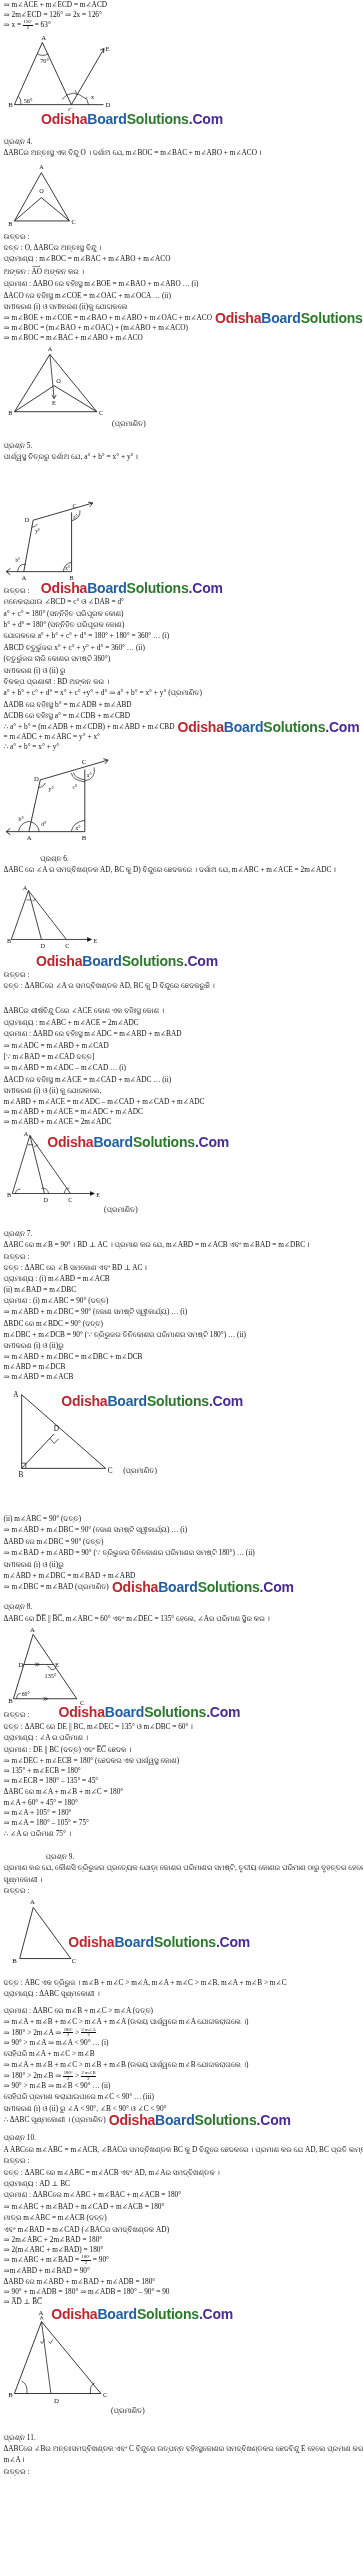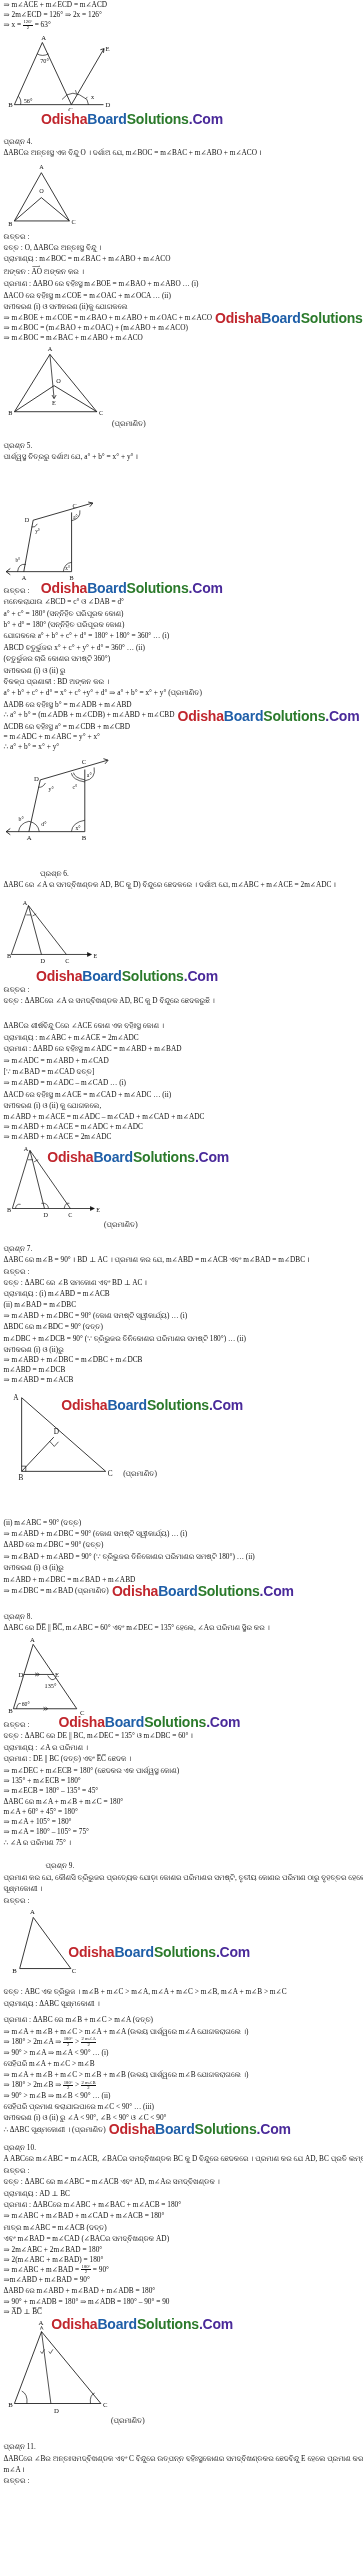--- a/index.html
+++ b/index.html
@@ -133,22 +133,22 @@
     <div class="ln">ମନେକରାଯାଉ ∠BCD = c° ଓ ∠DAB = d°</div>
     <div class="ln">a° + c° = 180° (ସନ୍ନିହିତ ପରିପୂରକ କୋଣ)</div>
     <div class="ln">b° + d° = 180° (ସନ୍ନିହିତ ପରିପୂରକ କୋଣ)</div>
     <div class="ln">ଯୋଗକଲେ a° + b° + c° + d° = 180° + 180° = 360° … (i)</div>
     <div class="ln">ABCD ଚତୁର୍ଭୁଜର x° + c° + y° + d° = 360° … (ii)</div>
     <div class="ln">(ଚତୁର୍ଭୁଜର ଚାରି କୋଣର ସମଷ୍ଟି 360°)</div>
     <div class="ln">ସମୀକରଣ (i) ଓ (ii) ରୁ</div>
     <div class="ln">ବିକଳ୍ପ ପ୍ରଣାଳୀ : BD ଅଙ୍କନ କର ।</div>
     <div class="ln">a° + b° + c° + d° = x° + c° +y° + d° ⇒ a° + b° = x° + y° (ପ୍ରମାଣିତ)</div>
     <div class="ln">ΔADB ରେ ବହିଃସ୍ଥ b° = m∠ADB + m∠ABD</div>
+    <div class="ln">ΔCDB ରେ ବହିଃସ୍ଥ a° = m∠CDB + m∠CBD</div>
     <div class="ln tight"><span>∴ a° + b° = (m∠ADB + m∠CDB) + m∠ABD + m∠CBD</span><span class="wm wm-inline"><span class="w1">Odisha</span><span class="w2">Board</span><span class="w3">Solutions</span><span class="w4">.Com</span></span></div>
-    <div class="ln">ΔCDB ରେ ବହିଃସ୍ଥ a° = m∠CDB + m∠CBD</div>
     <div class="ln tight">= m∠ADC + m∠ABC = y° + x°</div>
     <div class="ln tight">∴ a° + b° = x° + y°</div>
     <div class="fig" style="height:88px;">
       <svg width="114" height="88" viewBox="0 0 220 170">
         <line x1="4" y1="150" x2="156" y2="150" stroke="#111" stroke-width="1.6"></line>
         <polyline points="12,144 4,150 12,156" fill="none" stroke="#111" stroke-width="1.6"></polyline>
         <line x1="156" y1="150" x2="156" y2="30" stroke="#111" stroke-width="1.6"></line>
         <line x1="48" y1="150" x2="70" y2="50" stroke="#111" stroke-width="1.6"></line>
         <line x1="70" y1="50" x2="200" y2="12" stroke="#111" stroke-width="1.6"></line>
         <polyline points="192,9 201,12 195,19" fill="none" stroke="#111" stroke-width="1.6"></polyline>
@@ -166,21 +166,21 @@
         <text x="28" y="130" font-size="11">b°</text>
         <text x="72" y="140" font-size="11">d°</text>
         <text x="138" y="146" font-size="11">x°</text>
         <text x="44" y="166" font-size="13">A</text>
         <text x="150" y="166" font-size="13">B</text>
       </svg>
     </div>
   </section>
 
   <section>
-    <div class="qhead" style="margin-top:26px;padding-left:40px;">ପ୍ରଶ୍ନ 6.</div>
+    <div class="qhead" style="margin-top:11px;padding-left:40px;">ପ୍ରଶ୍ନ 6.</div>
     <div class="ln">ΔABC ରେ ∠A ର ସମଦ୍ବିଖଣ୍ଡକ AD, BC କୁ D) ବିନ୍ଦୁରେ ଛେଦକରେ । ଦର୍ଶାଅ ଯେ, m∠ABC + m∠ACE = 2m∠ADC ।</div>
     <div class="fig" style="height:73px;">
       <svg width="104" height="73" viewBox="0 0 200 140">
         <line x1="14" y1="118" x2="168" y2="118" stroke="#111" stroke-width="1.5"></line>
         <polyline points="160,114 168,118 160,122" fill="#111" stroke="#111" stroke-width="1.2"></polyline>
         <line x1="14" y1="118" x2="47" y2="24" stroke="#111" stroke-width="1.5"></line>
         <line x1="47" y1="24" x2="72" y2="118" stroke="#111" stroke-width="1.5"></line>
         <line x1="47" y1="24" x2="120" y2="118" stroke="#111" stroke-width="1.5"></line>
         <line x1="43" y1="42" x2="52" y2="42" stroke="#111" stroke-width="1.2"></line>
         <line x1="55" y1="44" x2="62" y2="40" stroke="#111" stroke-width="1.2"></line>
@@ -229,20 +229,21 @@
     <div class="proved" style="margin-left:104px; margin-top:2.1px;">(ପ୍ରମାଣିତ)</div>
   </section>
 
   <section>
     <div class="qhead" style="margin-top:12.5px;">ପ୍ରଶ୍ନ 7.</div>
     <div class="ln">ΔABC ରେ m∠B = 90° । BD ⊥ AC । ପ୍ରମାଣ କର ଯେ, m∠ABD = m∠ACB ଏବଂ m∠BAD = m∠DBC ।</div>
     <div class="ln">ଉତ୍ତର :</div>
     <div class="ln">ଦତ୍ତ : ΔABC ରେ ∠B ସମକୋଣ ଏବଂ BD ⊥ AC ।</div>
     <div class="ln">ପ୍ରାମାଣ୍ୟ : (i) m∠ABD = m∠ACB</div>
     <div class="ln tight">(ii) m∠BAD = m∠DBC</div>
+    <div class="ln">ପ୍ରମାଣ : (i) m∠ABC = 90° (ଦତ୍ତ)</div>
     <div class="ln">⇒ m∠ABD + m∠DBC = 90° (କୋଣ ସମଷ୍ଟି ସ୍ୱୀକାର୍ଯ୍ୟ) … (i)</div>
     <div class="ln">ΔBDC ରେ m∠BDC = 90° (ଦତ୍ତ)</div>
     <div class="ln">m∠DBC + m∠DCB = 90° (∵ ତ୍ରିଭୁଜର ତିନିକୋଣର ପରିମାଣର ସମଷ୍ଟି 180°) … (ii)</div>
     <div class="ln">ସମୀକରଣ (i) ଓ (ii)ରୁ</div>
     <div class="ln tight">⇒ m∠ABD + m∠DBC = m∠DBC + m∠DCB</div>
     <div class="ln tight">m∠ABD = m∠DCB</div>
     <div class="ln tight">⇒ m∠ABD = m∠ACB</div>
     <div class="fig" style="height:94px;">
       <svg width="166" height="94" viewBox="0 0 320 180">
         <line x1="34" y1="20" x2="34" y2="162" stroke="#111" stroke-width="1.6"></line>
@@ -263,21 +264,21 @@
     <div class="ln">(ii) m∠ABC = 90° (ଦତ୍ତ)</div>
     <div class="ln">⇒ m∠ABD + m∠DBC = 90° (କୋଣ ସମଷ୍ଟି ସ୍ୱୀକାର୍ଯ୍ୟ) … (i)</div>
     <div class="ln">ΔABD ରେ m∠DBC = 90° (ଦତ୍ତ)</div>
     <div class="ln">⇒ m∠BAD + m∠ABD = 90° (∵ ତ୍ରିଭୁଜର ତିନିକୋଣର ପରିମାଣର ସମଷ୍ଟି 180°) … (ii)</div>
     <div class="ln">ସମୀକରଣ (i) ଓ (ii)ରୁ</div>
     <div class="ln">m∠ABD + m∠DBC = m∠BAD + m∠ABD</div>
     <div class="ln"><span>⇒ m∠DBC = m∠BAD (ପ୍ରମାଣିତ)</span><span class="wm wm-inline"><span class="w1">Odisha</span><span class="w2">Board</span><span class="w3">Solutions</span><span class="w4">.Com</span></span></div>
   </section>
 
   <section>
-    <div class="qhead" style="margin-top:14px;">ପ୍ରଶ୍ନ 8.</div>
+    <div class="qhead" style="margin-top:8px;">ପ୍ରଶ୍ନ 8.</div>
     <div class="ln">ΔABC ରେ D̅E̅ || B̅C̅, m∠ABC = 60° ଏବଂ m∠DEC = 135° ହେଲେ, ∠Aର ପରିମାଣ ସ୍ଥିର କର ।</div>
     <div class="fig" style="height:79px;">
       <svg width="104" height="79" viewBox="0 0 200 152">
         <line x1="18" y1="140" x2="140" y2="140" stroke="#111" stroke-width="1.6"></line>
         <line x1="18" y1="140" x2="56" y2="16" stroke="#111" stroke-width="1.6"></line>
         <line x1="56" y1="16" x2="140" y2="140" stroke="#111" stroke-width="1.6"></line>
         <line x1="38" y1="74" x2="96" y2="74" stroke="#111" stroke-width="1.5"></line>
         <polyline points="60,71 64,74 60,77" fill="none" stroke="#111" stroke-width="1.4"></polyline>
         <polyline points="64,71 68,74 64,77" fill="none" stroke="#111" stroke-width="1.4"></polyline>
         <polyline points="76,137 80,140 76,143" fill="none" stroke="#111" stroke-width="1.4"></polyline>

